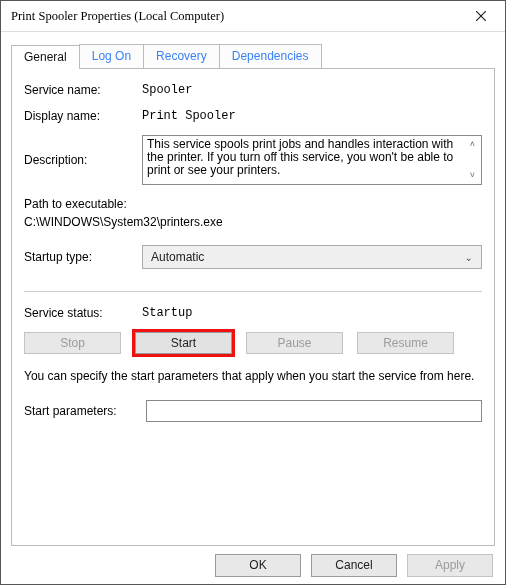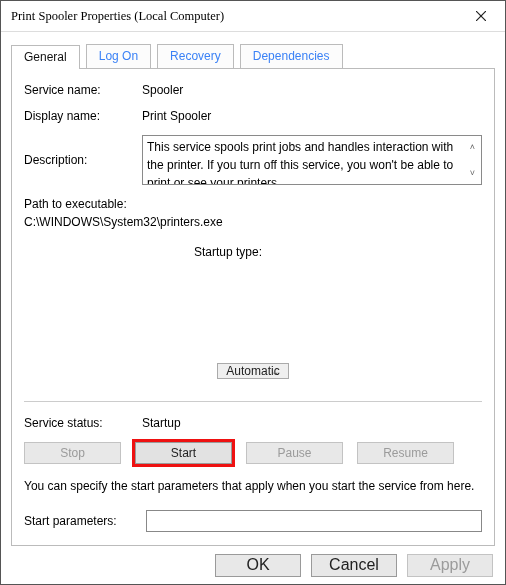--- a/index.html
+++ b/index.html
@@ -42,21 +42,21 @@
     justify-content:center;
     color:#222;
   }
   .body {
     flex: 1;
     padding: 12px 10px 0 10px;
     position: relative;
   }
   .tabrow {
     display:flex;
-    gap:7px;
+    gap:0;
     position: relative;
     z-index:2;
     text-align:center;
   }
   .tab {
     padding: 4px 12px 5px 12px;
     border: 1px solid #bbb;
     border-bottom: none;
     background: #fff;
     font-size: 12px;
@@ -87,30 +87,31 @@
     margin-bottom: 12px;
   }
   .lab {
     width: 118px;
     flex: 0 0 118px;
     font-size:12px;
   }
   .val {
     flex:1;
     font-size:12px;
+    font-family:Liberation Mono, monospace;
   }
   .desc-box {
     flex:1;
     height:50px;
     border:1px solid #8a8a8a;
     background:#fff;
     position:relative;
     padding:2px 18px 2px 4px;
     font-size:12px;
-    line-height:18px;
+    line-height:13px;
     overflow:hidden;
   }
   .desc-scroll {
     position:absolute;
     right:0; top:0; bottom:0;
     width:17px;
     display:flex;
     flex-direction:column;
     justify-content:space-between;
     align-items:center;
@@ -187,21 +188,21 @@
     display:flex;
     justify-content:flex-end;
     align-items:center;
     gap:10px;
     padding: 0 12px 0 0;
     background:#fff;
   }
   .footer .btn {
     width:86px;
     height:23px;
-    font-size:16px;
+    font-size:12px;
   }
 </style>
 </head>
 <body>
 
 <div class="window">
 
   <div class="titlebar">
     <div class="title">Print Spooler Properties (Local Computer)</div>
     <div class="close">
@@ -239,21 +240,21 @@
           <div class="desc-scroll">
             <span>˄</span>
             <span>˅</span>
           </div>
         </div>
       </div>
 
       <div class="pathline" style="margin-top:6px;">Path to executable:</div>
       <div class="pathline" style="margin-bottom:16px;">C:\WINDOWS\System32\printers.exe</div>
 
-      <div class="row" style="align-items:center;flex-direction:column;">
+      <div class="row" style="align-items:center;">
         <div class="lab">Startup type:</div>
         <div class="select">
           <span>Automatic</span>
           <span class="chev">⌄</span>
         </div>
       </div>
 
       <div class="hr"></div>
 
       <div class="row">

